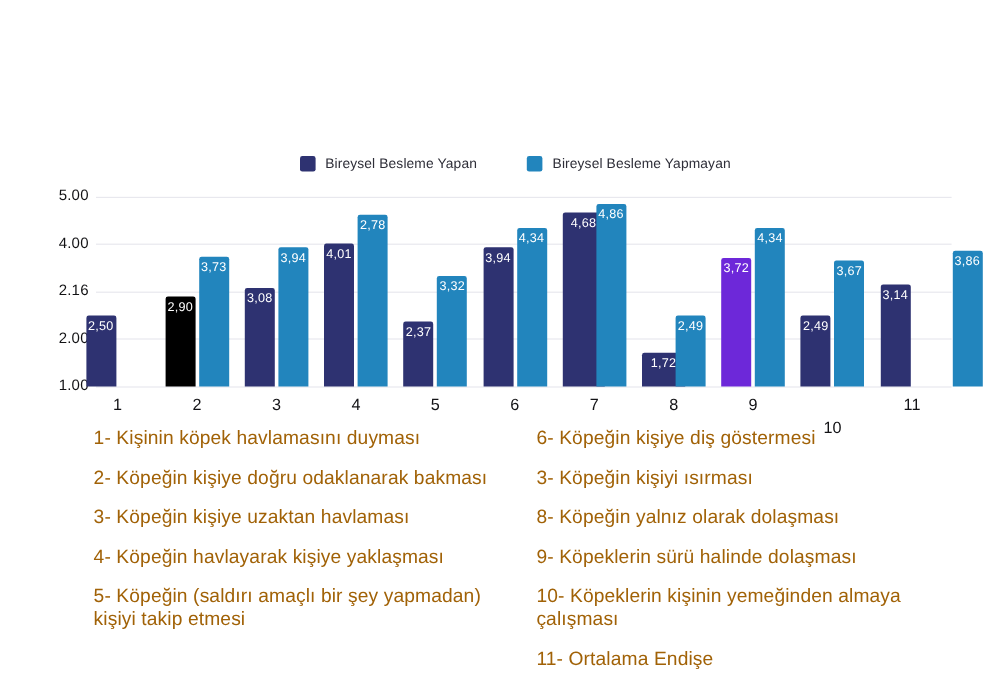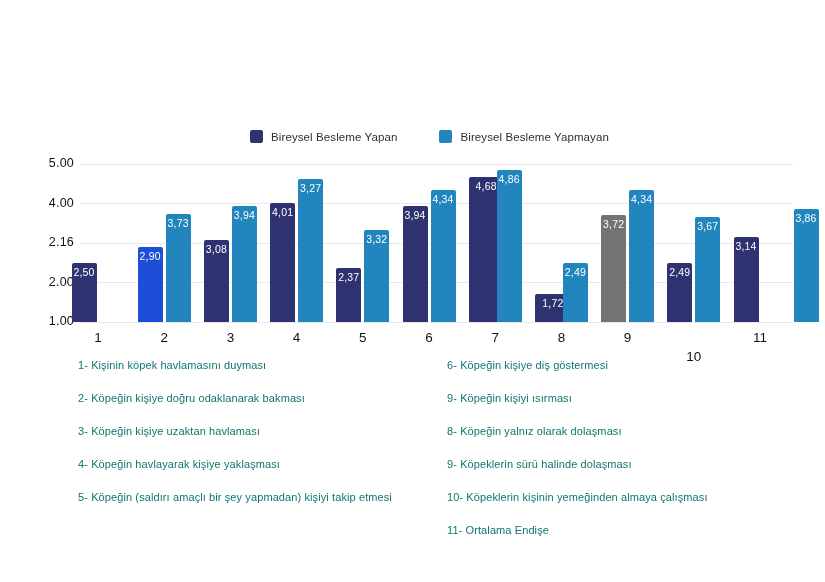--- a/index.html
+++ b/index.html
@@ -23,21 +23,21 @@
   .bar{position:absolute;border-radius:2px 2px 0 0;}
   .bar-value{
     position:absolute;top:3px;left:0;width:100%;text-align:center;
     font-size:10.5px;color:#ffffff;letter-spacing:.2px;
   }
   .xtick{position:absolute;width:44px;text-align:center;font-size:13.5px;color:#131316;}
   
   .notes-col{position:absolute;display:flex;flex-direction:column;gap:14px;}
   .notes-left{top:356px;left:78px;width:362px;}
   .notes-right{top:356px;left:447px;width:372px;}
-  .note-item{font-size:11px;line-height:19px;color:#0f766e;font-weight:500;letter-spacing:.1px;}
+  .note-item{font-size:16px;line-height:19px;color:#a16207;font-weight:500;letter-spacing:.1px;}
 </style>
 </head>
 <body>
 
 <div class="canvas">
 
   <div class="legend">
     <div class="legend-entry">
       <span class="legend-swatch" style="background: rgb(46, 50, 113);"></span>
       <span class="legend-label">Bireysel Besleme Yapan</span>
@@ -56,39 +56,39 @@
       <div class="gridline" style="left: 80px; width: 713px; top: 242.5px;"></div>
       <div class="ytick" style="left: 32px; width: 42px; top: 235px;">2.16</div>
       <div class="gridline" style="left: 80px; width: 713px; top: 203px;"></div>
       <div class="ytick" style="left: 32px; width: 42px; top: 195.5px;">4.00</div>
       <div class="gridline" style="left: 80px; width: 713px; top: 163.5px;"></div>
       <div class="ytick" style="left: 32px; width: 42px; top: 156px;">5.00</div>
       <div class="bar" style="left: 71.5px; width: 25px; top: 262.75px; height: 59.25px; background: rgb(46, 50, 113);">
         <span class="bar-value">2,50</span>
       </div>
       <div class="xtick" style="left: 76px; top: 330px;">1</div>
-      <div class="bar" style="left: 137.7px; width: 25px; top: 246.95px; height: 75.05px; background: #1d4ed8;">
+      <div class="bar" style="left: 137.7px; width: 25px; top: 246.95px; height: 75.05px; background: #000000;">
         <span class="bar-value">2,90</span>
       </div>
       <div class="bar" style="left: 165.7px; width: 25px; top: 214.165px; height: 107.835px; background: rgb(34, 133, 189);">
         <span class="bar-value">3,73</span>
       </div>
       <div class="xtick" style="left: 142.2px; top: 330px;">2</div>
       <div class="bar" style="left: 203.9px; width: 25px; top: 239.84px; height: 82.16px; background: rgb(46, 50, 113);">
         <span class="bar-value">3,08</span>
       </div>
       <div class="bar" style="left: 231.9px; width: 25px; top: 205.87px; height: 116.13px; background: rgb(34, 133, 189);">
         <span class="bar-value">3,94</span>
       </div>
       <div class="xtick" style="left: 208.4px; top: 330px;">3</div>
       <div class="bar" style="left: 270.1px; width: 25px; top: 203.105px; height: 118.895px; background: rgb(46, 50, 113);">
         <span class="bar-value">4,01</span>
       </div>
       <div class="bar" style="left: 298.1px; width: 25px; top: 178.615px; height: 143.385px; background: rgb(34, 133, 189);">
-        <span class="bar-value">3,27</span>
+        <span class="bar-value">2,78</span>
       </div>
       <div class="xtick" style="left: 274.6px; top: 330px;">4</div>
       <div class="bar" style="left: 336.3px; width: 25px; top: 267.885px; height: 54.115px; background: rgb(46, 50, 113);">
         <span class="bar-value">2,37</span>
       </div>
       <div class="bar" style="left: 364.3px; width: 25px; top: 230.36px; height: 91.64px; background: rgb(34, 133, 189);">
         <span class="bar-value">3,32</span>
       </div>
       <div class="xtick" style="left: 340.8px; top: 330px;">5</div>
       <div class="bar" style="left: 402.5px; width: 25px; top: 205.87px; height: 116.13px; background: rgb(46, 50, 113);">
@@ -105,21 +105,21 @@
         <span class="bar-value">4,86</span>
       </div>
       <div class="xtick" style="left: 473.2px; top: 330px;">7</div>
       <div class="bar" style="left: 534.9px; width: 36px; top: 293.56px; height: 28.44px; background: rgb(46, 50, 113);">
         <span class="bar-value">1,72</span>
       </div>
       <div class="bar" style="left: 562.9px; width: 25px; top: 263.145px; height: 58.855px; background: rgb(34, 133, 189);">
         <span class="bar-value">2,49</span>
       </div>
       <div class="xtick" style="left: 539.4px; top: 330px;">8</div>
-      <div class="bar" style="left: 601.1px; width: 25px; top: 214.56px; height: 107.44px; background: #737373;">
+      <div class="bar" style="left: 601.1px; width: 25px; top: 214.56px; height: 107.44px; background: #6d28d9;">
         <span class="bar-value">3,72</span>
       </div>
       <div class="bar" style="left: 629.1px; width: 25px; top: 190.07px; height: 131.93px; background: rgb(34, 133, 189);">
         <span class="bar-value">4,34</span>
       </div>
       <div class="xtick" style="left: 605.6px; top: 330px;">9</div>
       <div class="bar" style="left: 667.3px; width: 25px; top: 263.145px; height: 58.855px; background: rgb(46, 50, 113);">
         <span class="bar-value">2,49</span>
       </div>
       <div class="bar" style="left: 695.3px; width: 25px; top: 216.535px; height: 105.465px; background: rgb(34, 133, 189);">
@@ -138,20 +138,20 @@
   <div class="notes-col notes-left">
     <div class="note-item">1- Kişinin köpek havlamasını duyması</div>
     <div class="note-item">2- Köpeğin kişiye doğru odaklanarak bakması</div>
     <div class="note-item">3- Köpeğin kişiye uzaktan havlaması</div>
     <div class="note-item">4- Köpeğin havlayarak kişiye yaklaşması</div>
     <div class="note-item">5- Köpeğin (saldırı amaçlı bir şey yapmadan) kişiyi takip etmesi</div>
   </div>
 
   <div class="notes-col notes-right">
     <div class="note-item">6- Köpeğin kişiye diş göstermesi</div>
-    <div class="note-item">9- Köpeğin kişiyi ısırması</div>
+    <div class="note-item">3- Köpeğin kişiyi ısırması</div>
     <div class="note-item">8- Köpeğin yalnız olarak dolaşması</div>
     <div class="note-item">9- Köpeklerin sürü halinde dolaşması</div>
     <div class="note-item">10- Köpeklerin kişinin yemeğinden almaya çalışması</div>
     <div class="note-item">11- Ortalama Endişe</div>
   </div>
 
 </div>
 
 </body></html>

